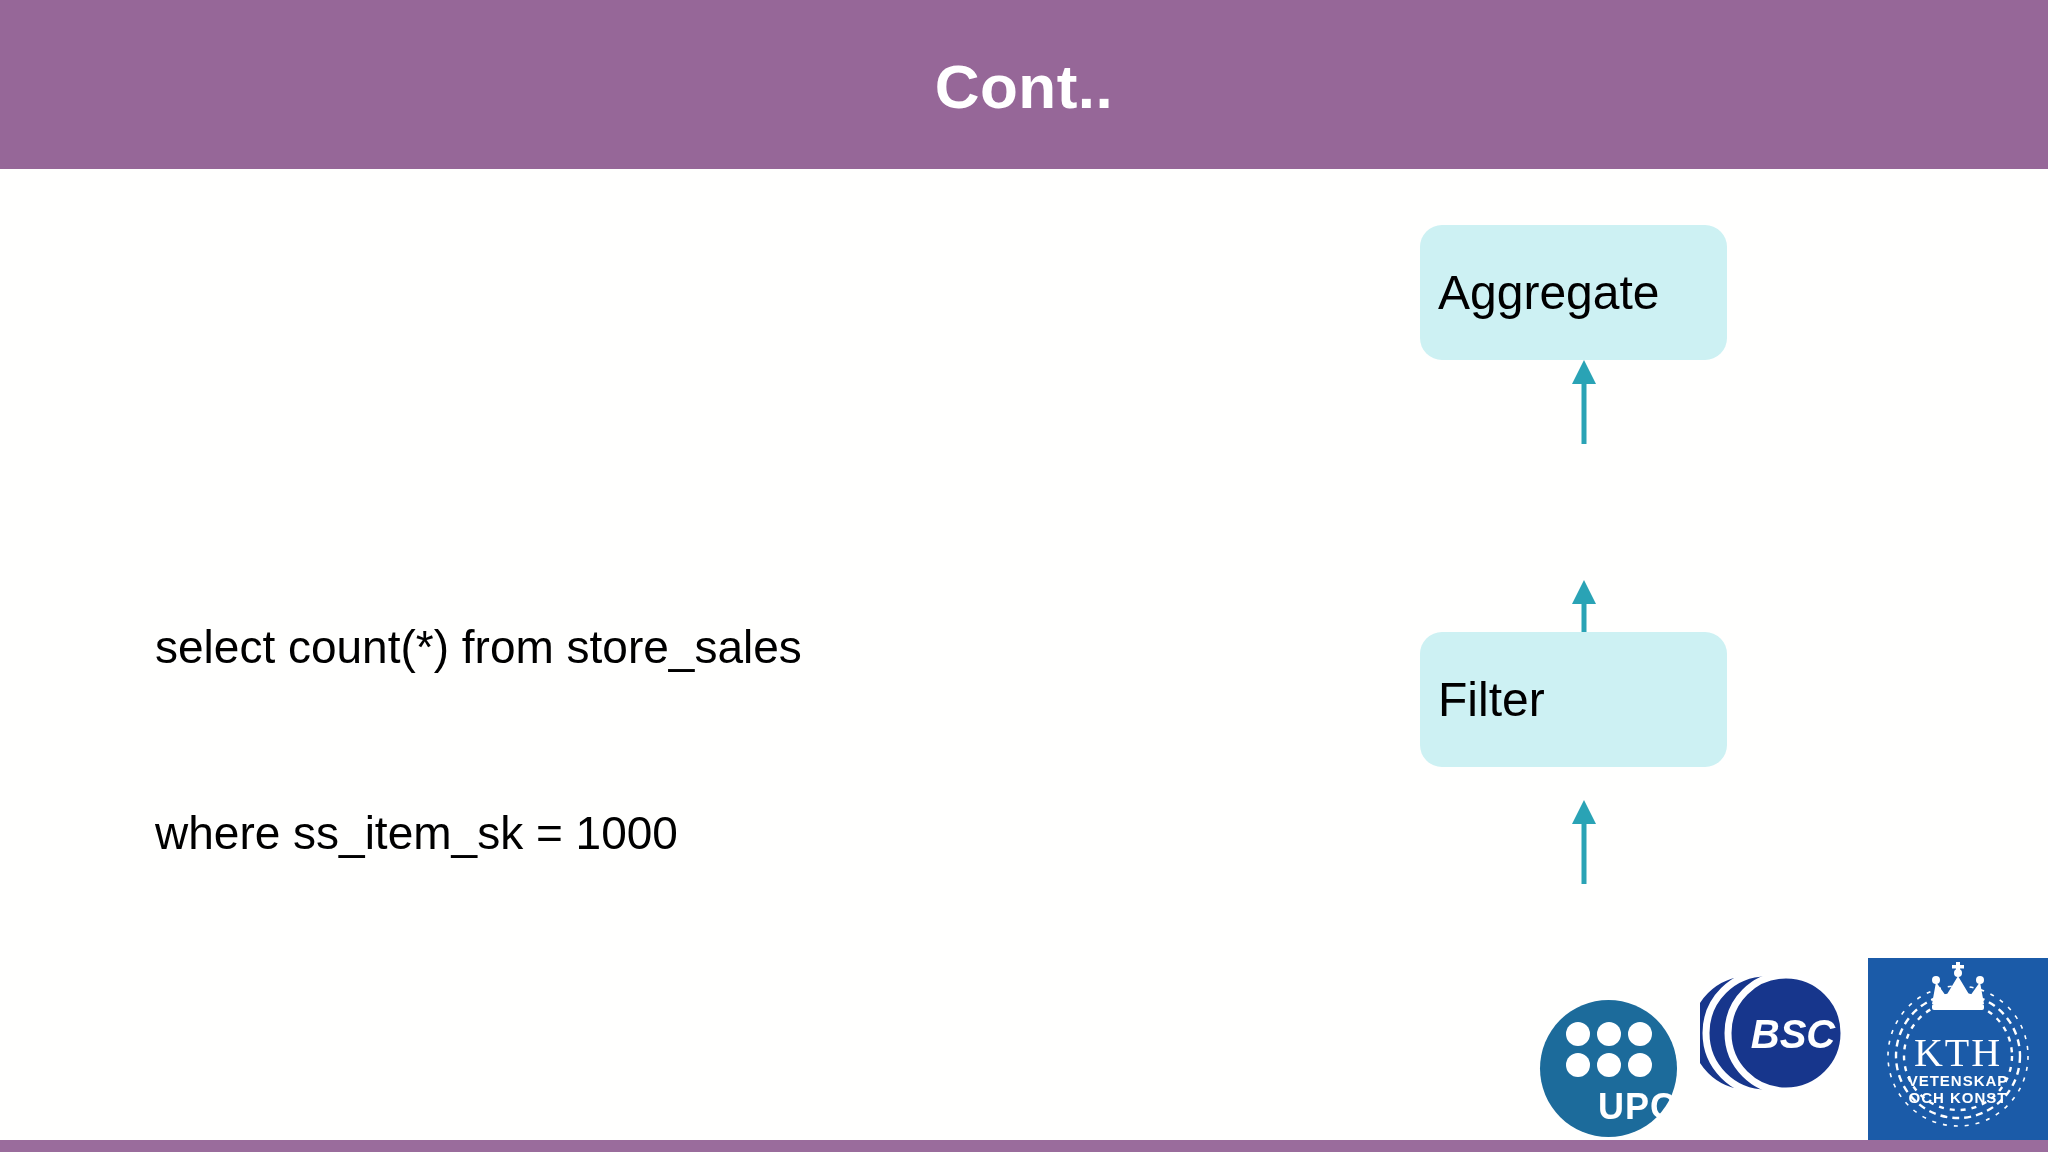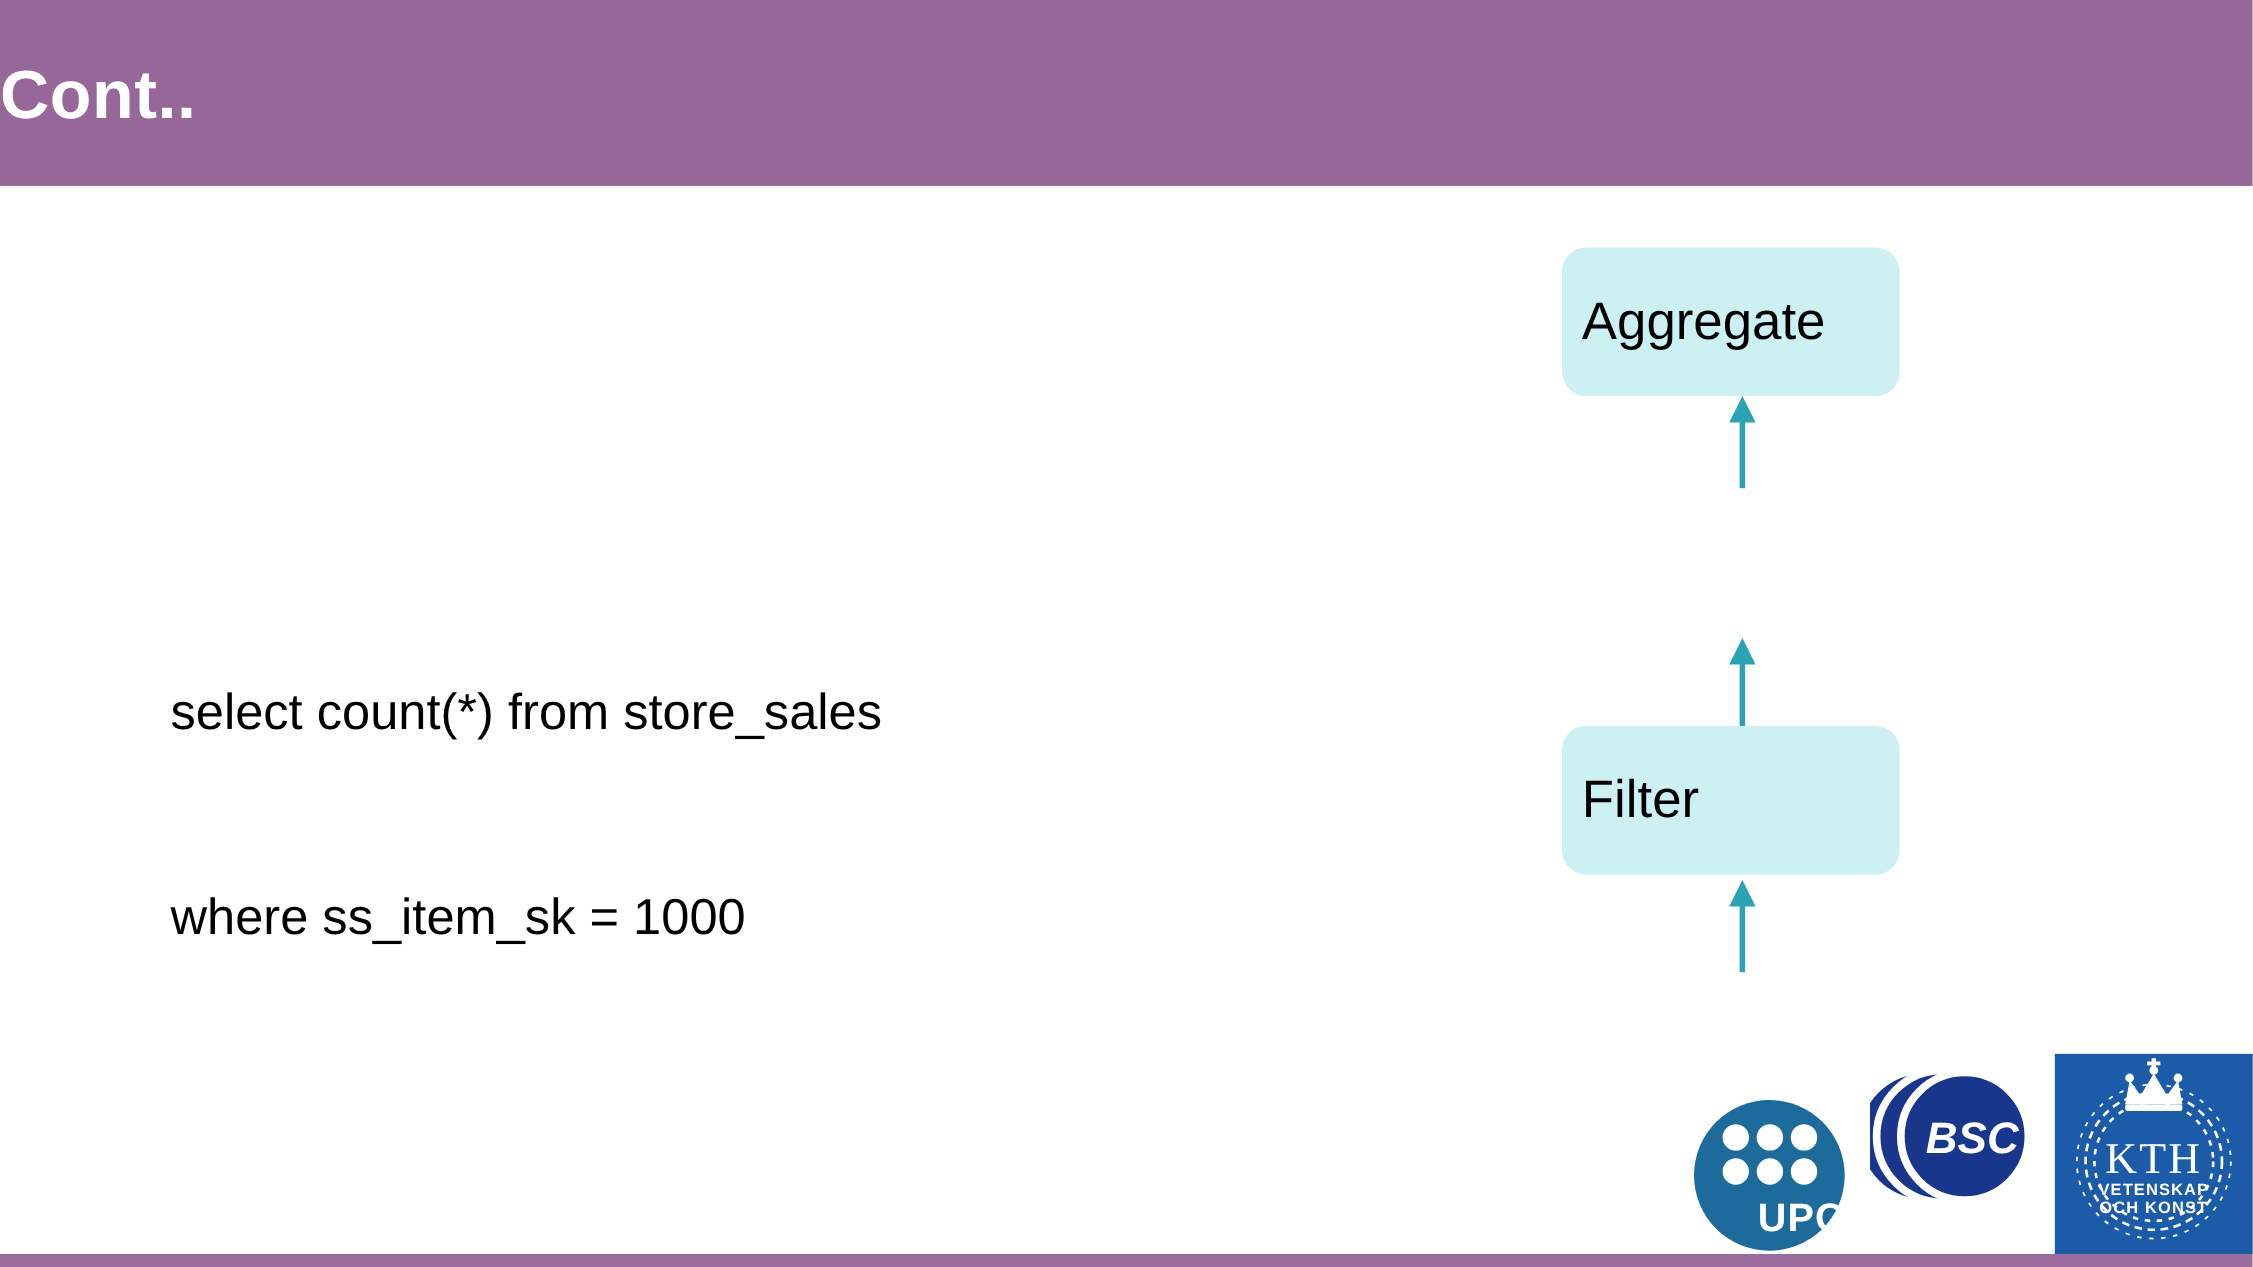--- a/index.html
+++ b/index.html
@@ -23,20 +23,21 @@
     position: absolute;
     left: 0; top: 0;
     width: 2048px;
     height: 169px;
     background: #966798;
   }
   #slide-title {
     position: absolute;
     left: 0; top: 52px;
     width: 2048px;
+    text-align: center;
     font-family: "Liberation Sans", sans-serif;
     font-weight: bold;
     font-size: 62px;
     line-height: 70px;
     color: #FFFFFF;
     letter-spacing: 0.5px;
   }
 
   
   #footer-bar {
@@ -83,21 +84,21 @@
     top: 50%;
     transform: translateY(-50%);
     font-family: "Liberation Sans", sans-serif;
     font-size: 48px;
     line-height: 54px;
     color: #000000;
     white-space: nowrap;
   }
   #node-aggregate { top: 5px; padding-left: 35px; }
   #node-project   { top: 220px; }
-  #node-filter    { top: 440px; text-decoration: underline; }
+  #node-filter    { top: 412px; text-decoration: underline; }
   #node-scan      { top: 660px; }
 
   .plan-arrow {
     position: absolute;
     left: 149px;
     width: 30px;
     height: 86px;
   }
   #arrow-1 { top: 138px; }
   #arrow-2 { top: 358px; }

